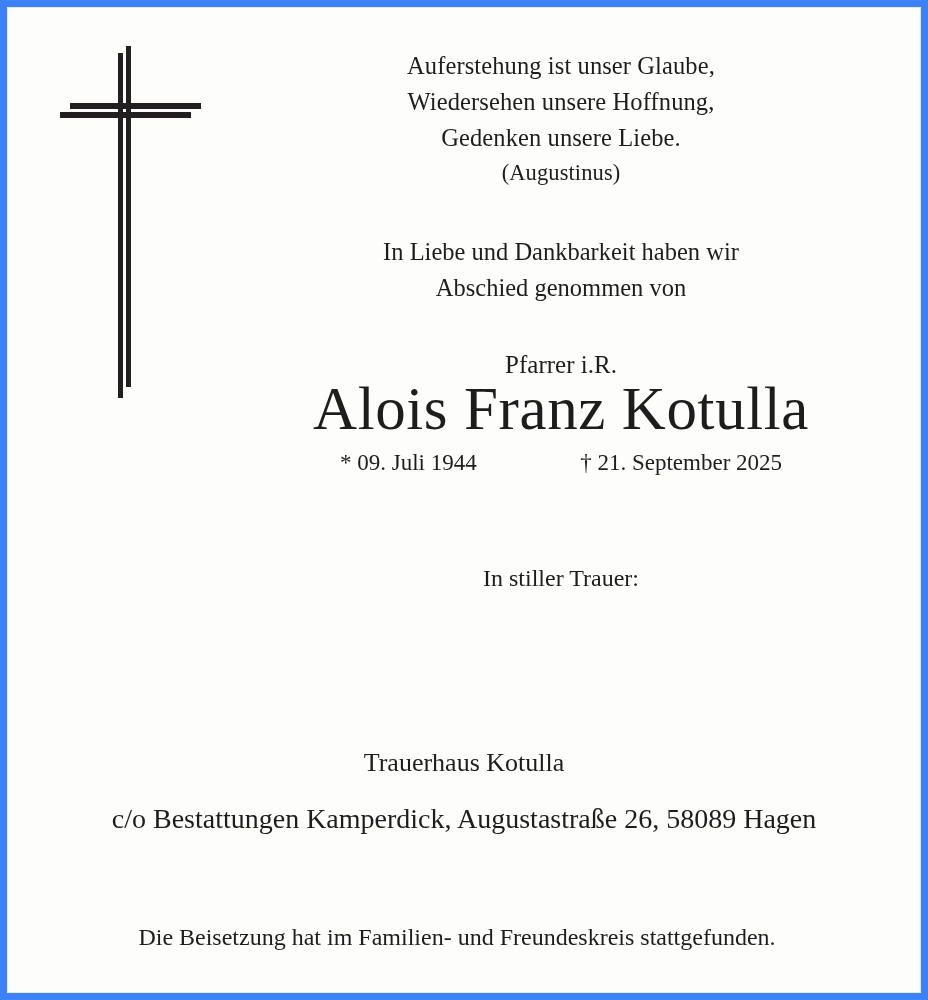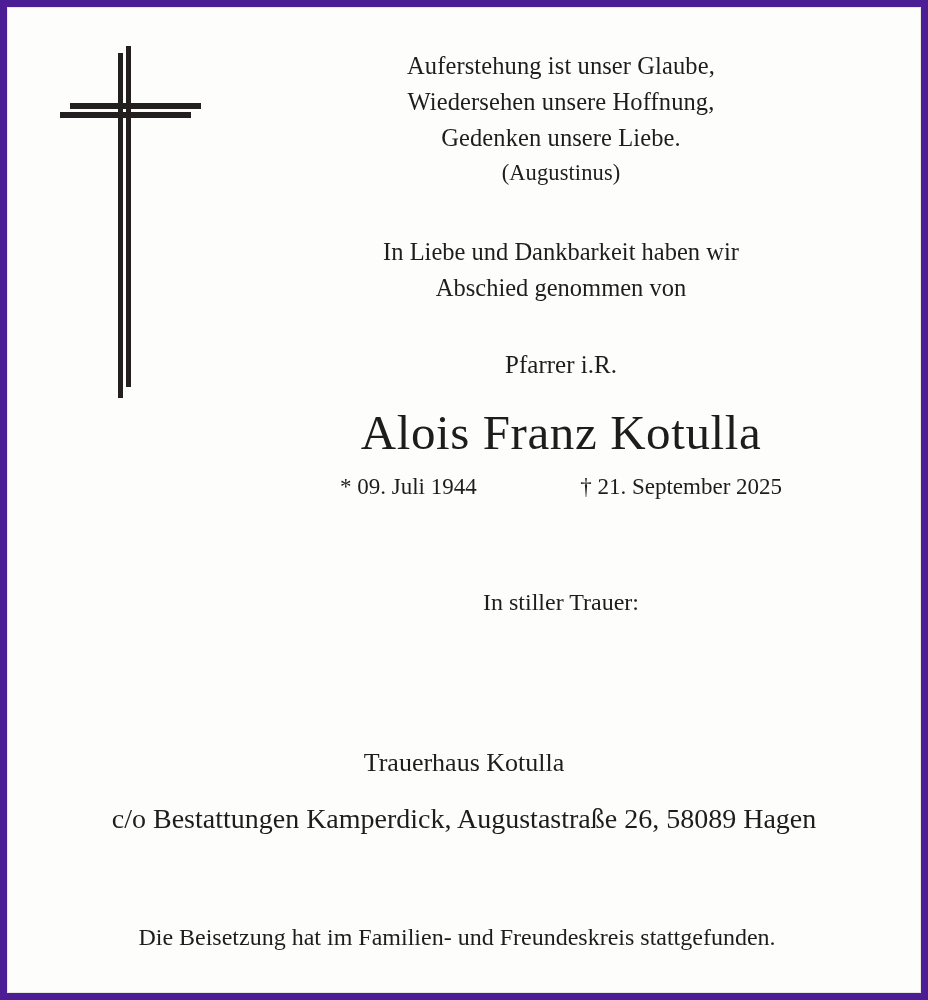--- a/index.html
+++ b/index.html
@@ -13,21 +13,21 @@
     font-family: "Liberation Serif", "DejaVu Serif", serif;
     -webkit-font-smoothing: antialiased;
   }
 
   
   .notice {
     position: relative;
     box-sizing: border-box;
     width: 928px;
     height: 1000px;
-    background: #4c1d95;
+    background: #3b82f6;
     padding: 7px;
   }
   .notice-inner {
     position: relative;
     box-sizing: border-box;
     width: 100%;
     height: 100%;
     background: #fdfdfc;
     border: 1px solid #e8e8e6;
     overflow: hidden;
@@ -80,22 +80,22 @@
     line-height: 36px;
   }
 
   .title-line {
     margin-top: 44px;
     font-size: 25px;
     line-height: 30px;
   }
 
   .name {
-    margin-top: 24px;
-    font-size: 49px;
+    margin-top: 0;
+    font-size: 61px;
     line-height: 58px;
     letter-spacing: .6px;
     white-space: nowrap;
   }
 
   .dates {
     margin-top: 10px;
     font-size: 23px;
     line-height: 30px;
     white-space: nowrap;

